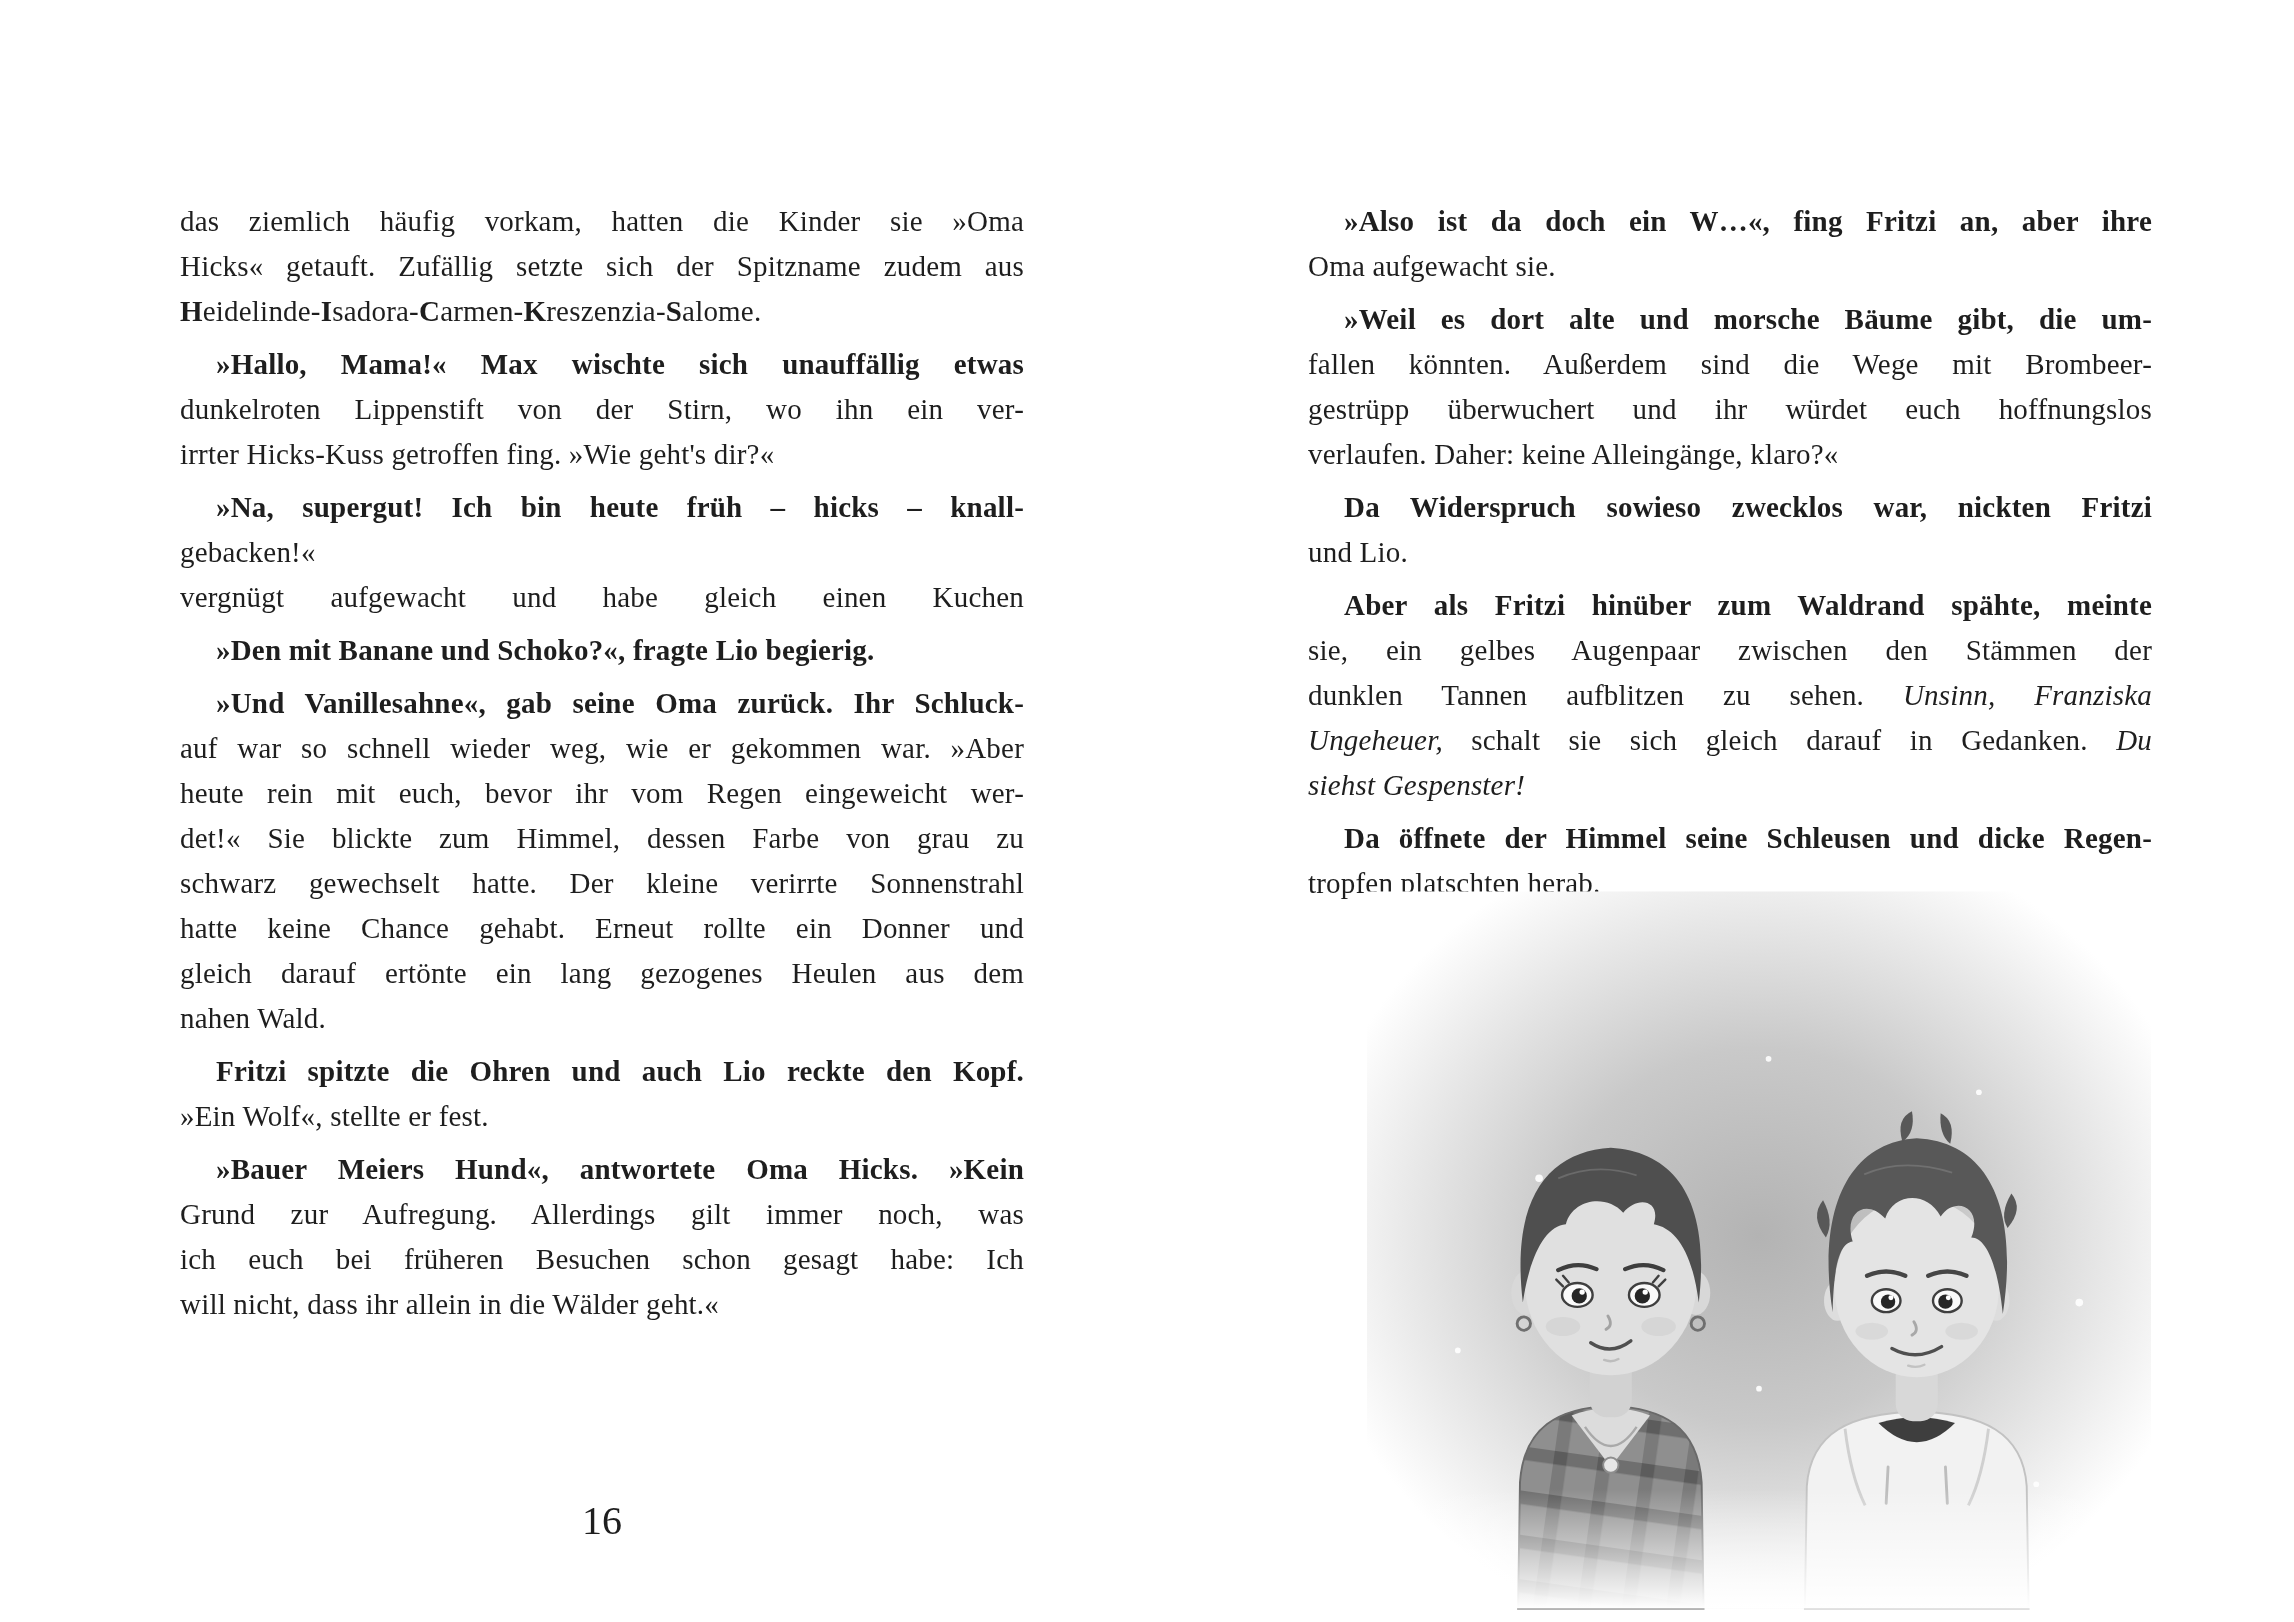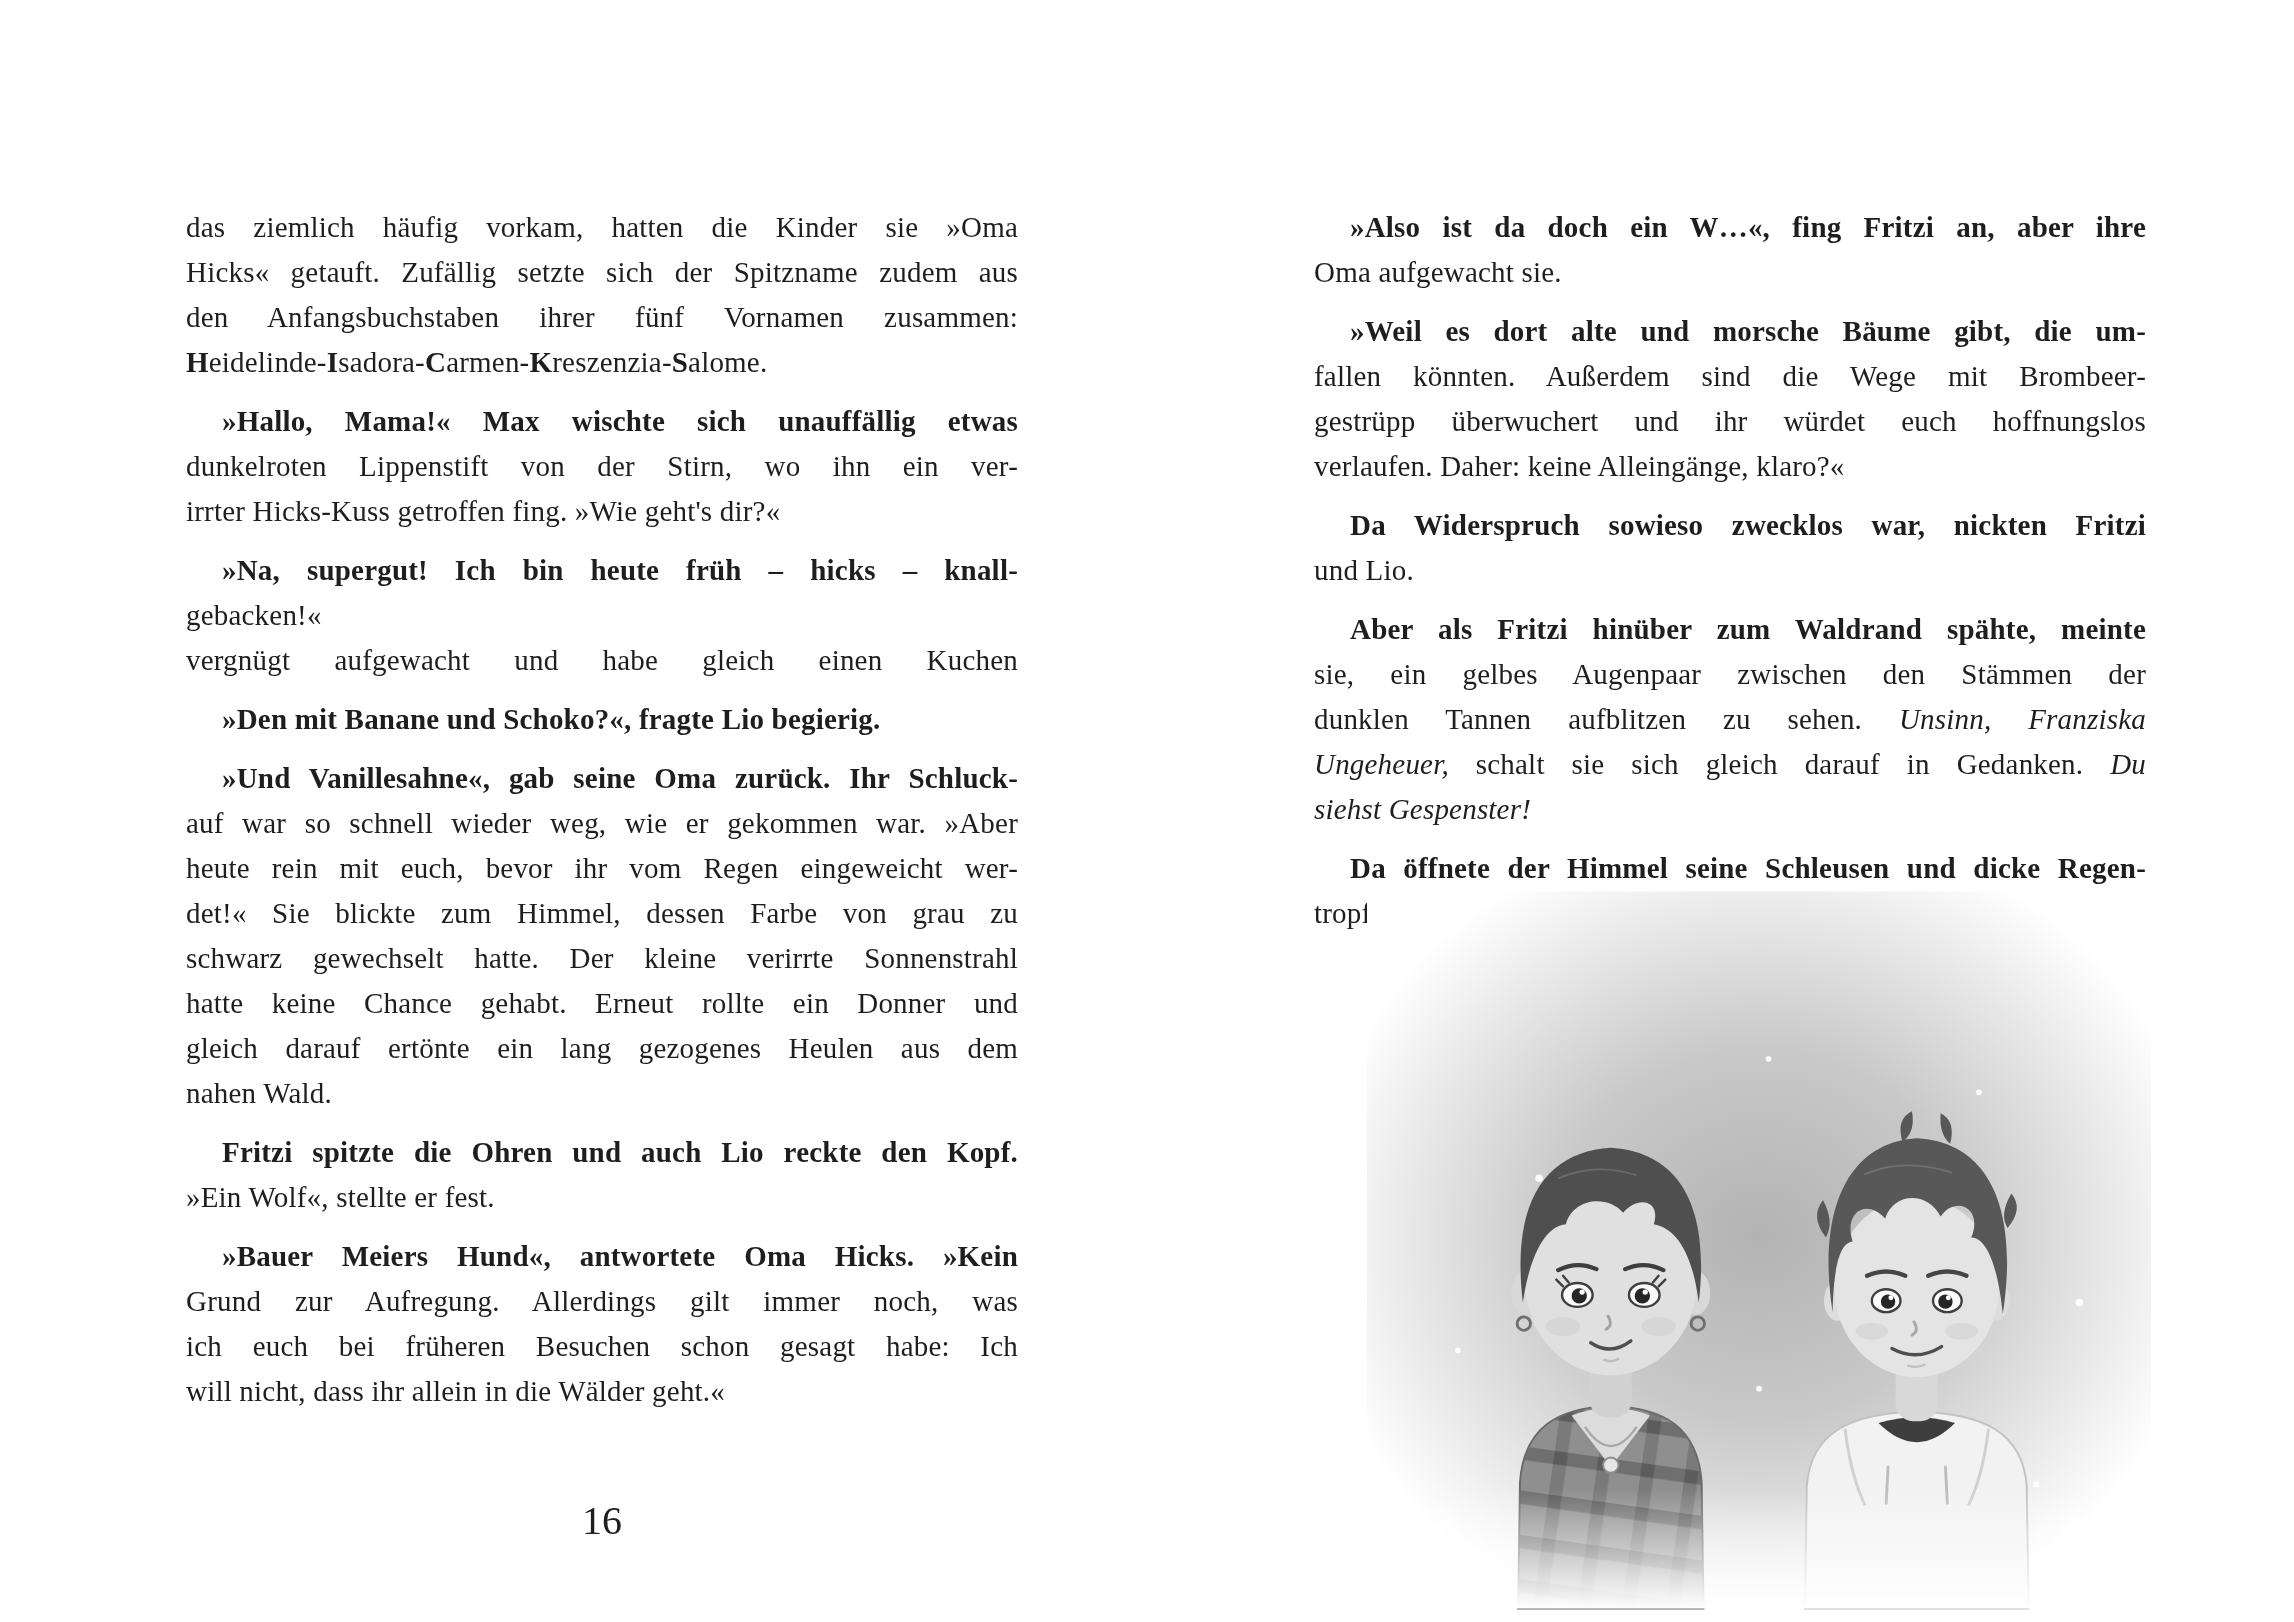--- a/index.html
+++ b/index.html
@@ -13,21 +13,21 @@
   .spread { position: absolute; inset: 0; background: #ffffff; }
   .text-block {
     position: absolute;
     width: 860px;
     font-size: 29px;
     line-height: 45px;
     letter-spacing: 0.2px;
   }
   #left-text  { left: 172px;  top: 191px; }
   #right-text { left: 1300px; top: 191px; }
-  .para { margin: 14px; }
+  .para { margin: 8px; }
   .line { text-align: left; white-space: normal; }
   .line.just { text-align: justify; text-align-last: justify; }
   .line.indent { padding-left: 36px; font-weight: bold; }
   .b { font-weight: 700; }
   .i { font-style: italic; }
   .page-number {
     position: absolute;
     left: 172px; top: 1497px; width: 860px;
     text-align: center;
     font-size: 40px;
@@ -41,21 +41,20 @@
 </style>
 </head>
 <body>
 
 <div class="spread">
 
   <div class="text-block" id="left-text">
       <div class="para">
         <div class="line just"><span>das ziemlich häufig vorkam, hatten die Kinder sie »Oma</span></div>
         <div class="line just"><span>Hicks« getauft. Zufällig setzte sich der Spitzname zudem aus</span></div>
-        <div class="line just"><span>den Anfangsbuchstaben ihrer fünf Vornamen zusammen:</span></div>
         <div class="line"><span class="b">H</span><span>eidelinde-</span><span class="b">I</span><span>sadora-</span><span class="b">C</span><span>armen-</span><span class="b">K</span><span>reszenzia-</span><span class="b">S</span><span>alome.</span></div>
       </div>
       <div class="para">
         <div class="line just indent"><span>»Hallo, Mama!« Max wischte sich unauffällig etwas</span></div>
         <div class="line just"><span>dunkelroten Lippenstift von der Stirn, wo ihn ein ver-</span></div>
         <div class="line"><span>irrter Hicks-Kuss getroffen fing. »Wie geht's dir?«</span></div>
       </div>
       <div class="para">
         <div class="line just indent"><span>»Na, supergut! Ich bin heute früh – hicks – knall-</span></div>
         <div class="line"><span>gebacken!«</span></div>

